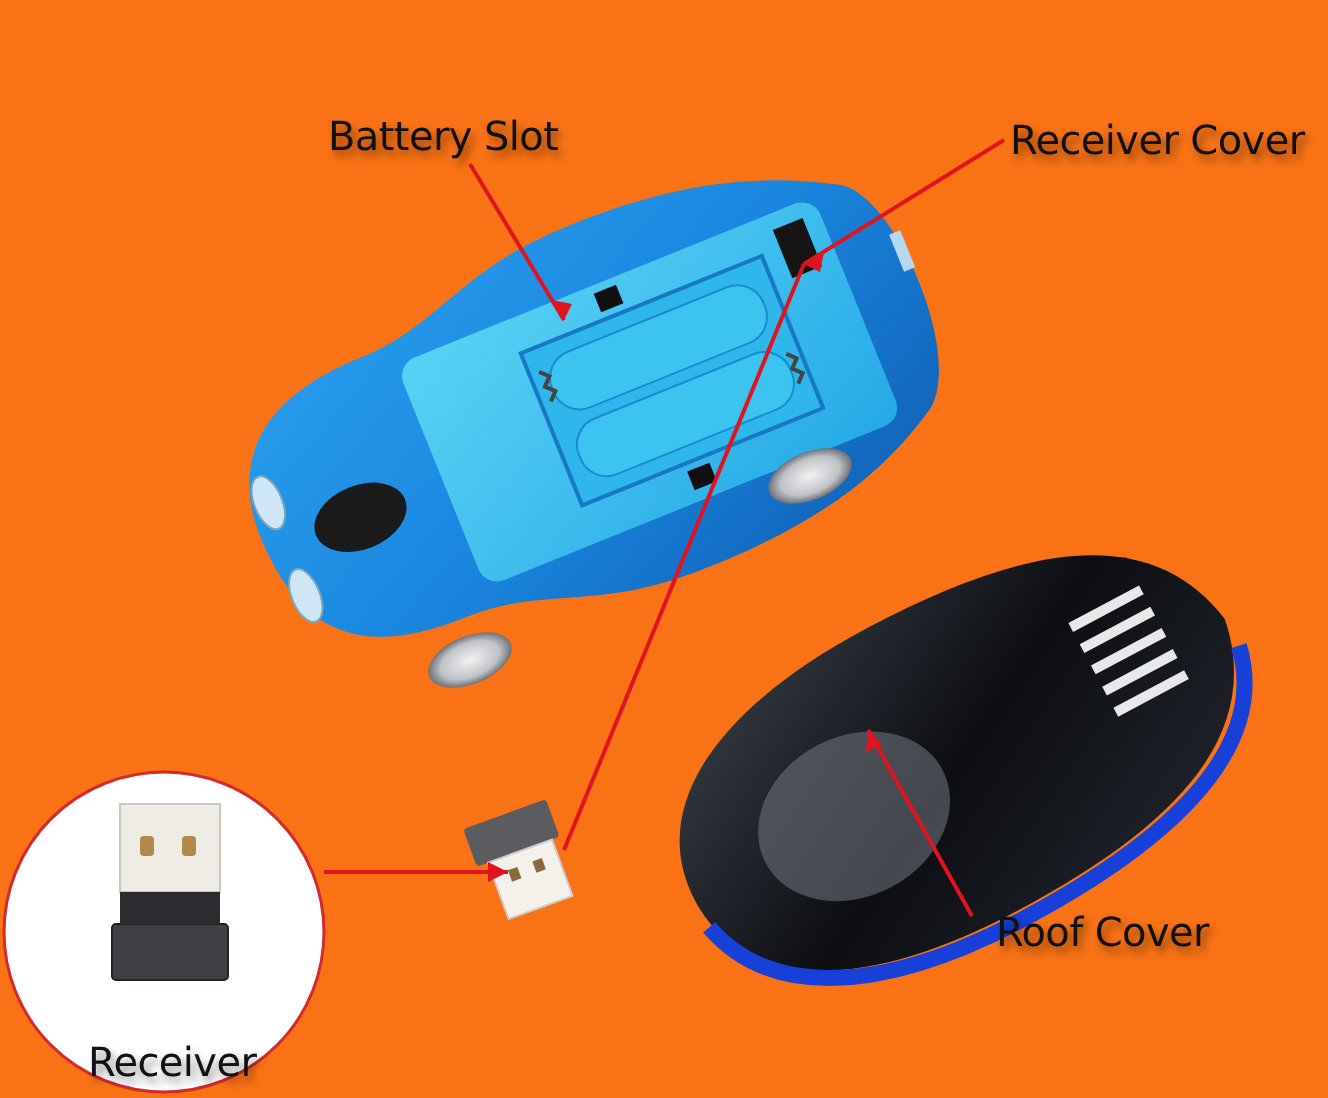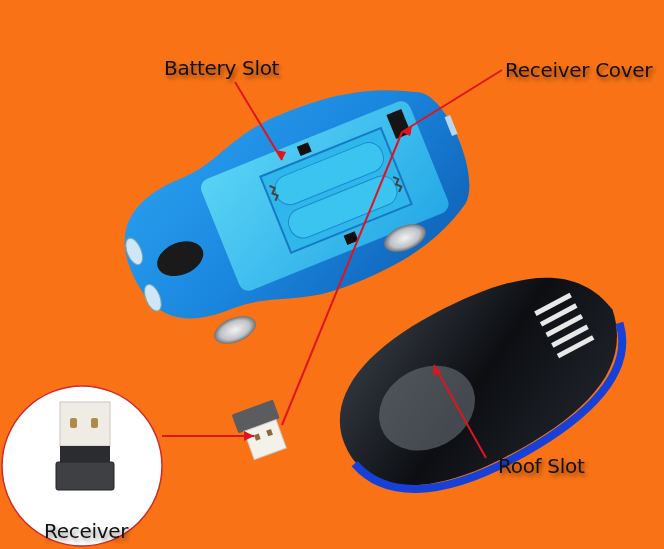--- a/index.html
+++ b/index.html
@@ -103,15 +103,15 @@
     <g fill="#e0141e">
       <polygon points="282,160 276,150 286,152"></polygon>
       <polygon points="402,132 412,126 410,136"></polygon>
       <polygon points="254,436 244,431 244,441"></polygon>
       <polygon points="434,365 433,376 441,372"></polygon>
     </g>
   </svg>
 
   <div class="label" style="left:164px;top:56px;">Battery Slot</div>
   <div class="label" style="left:505px;top:58px;">Receiver Cover</div>
-  <div class="label" style="left:498px;top:454px;">Roof Slot</div>
+  <div class="label" style="left:498px;top:454px;">Roof Cover</div>
   <div class="label" style="left:44px;top:519px;">Receiver</div>
 </div>
 
 </body></html>

